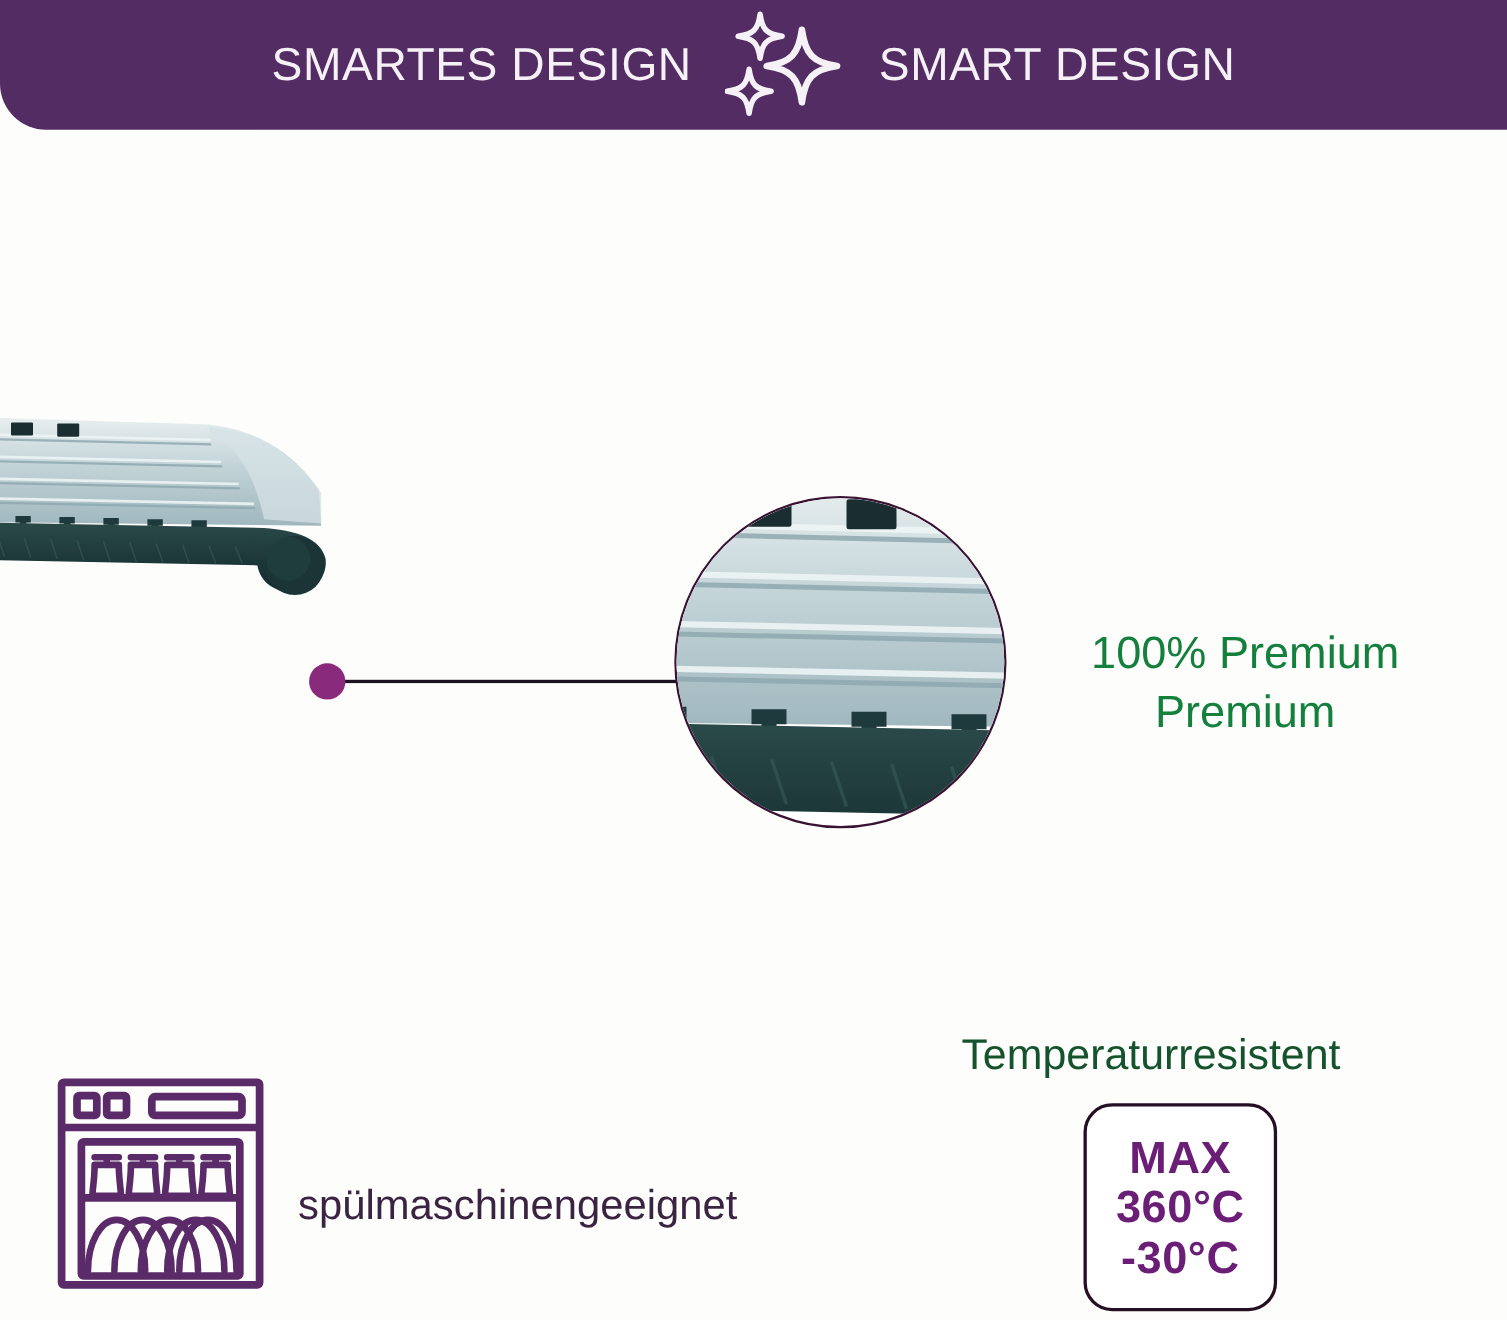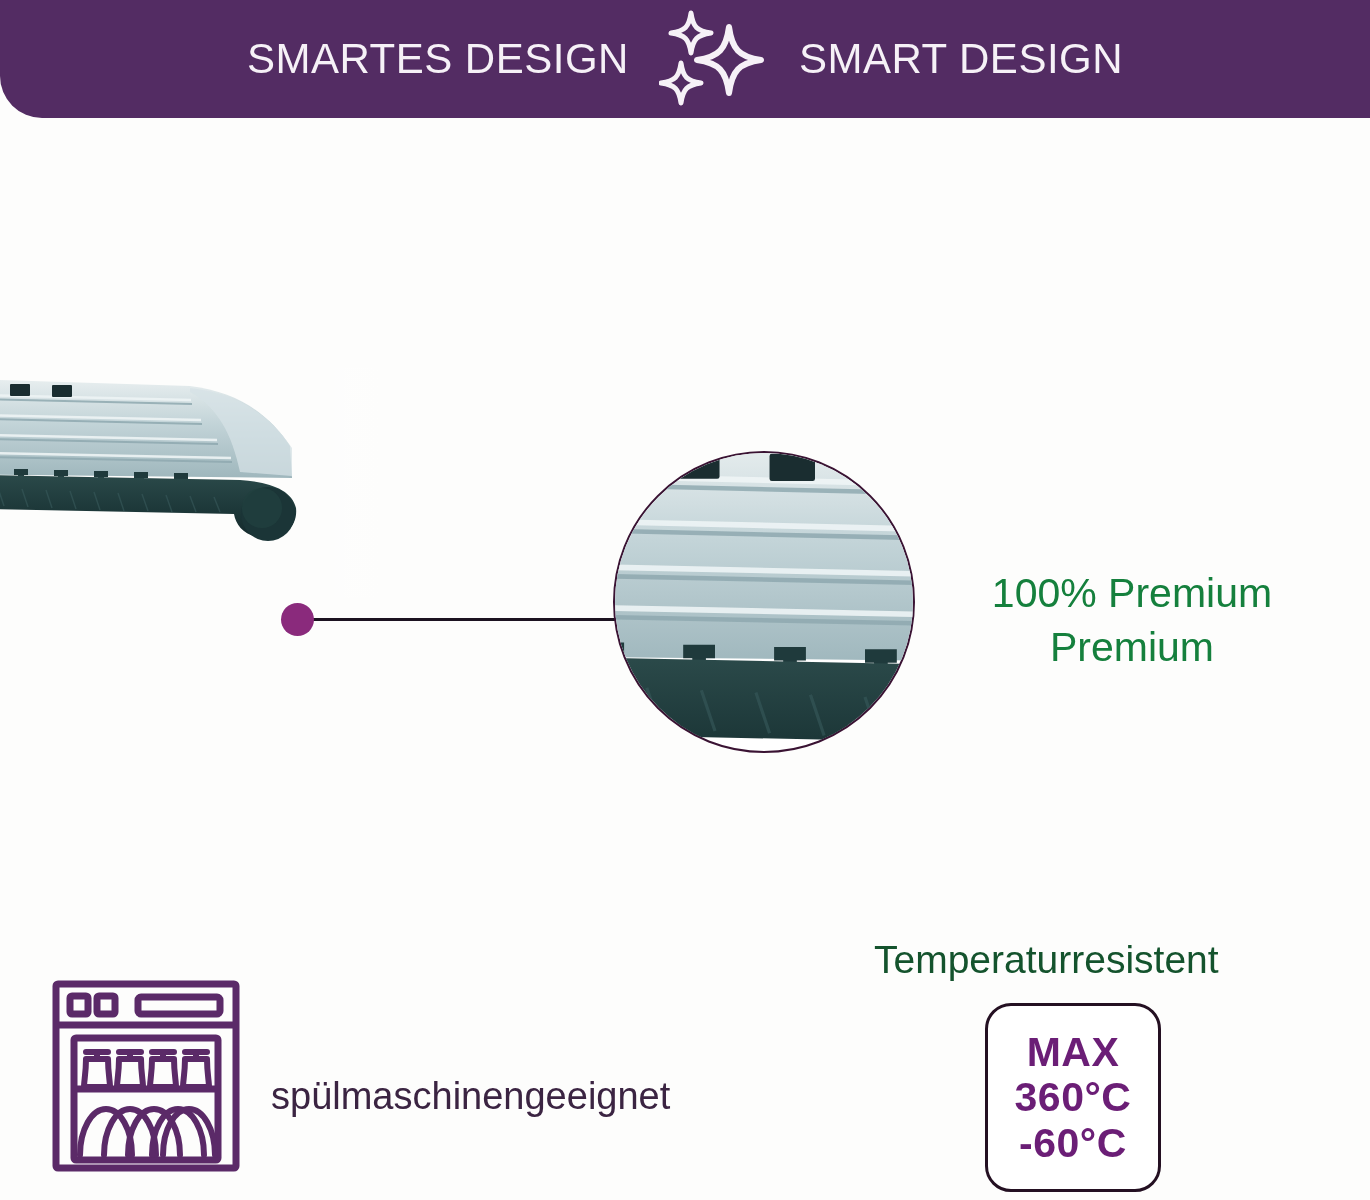--- a/index.html
+++ b/index.html
@@ -381,16 +381,16 @@
     </svg>
   </div>
 
   <div class="dishwasher-label">spülmaschinengeeignet</div>
 
   <div class="temp-title">Temperaturresistent</div>
 
   <div class="temp-badge">
     <span class="temp-max">MAX</span>
     <span class="temp-hot">360°C</span>
-    <span class="temp-cold">-60°C</span>
+    <span class="temp-cold">-30°C</span>
   </div>
 
 </div>
 
 </body></html>

